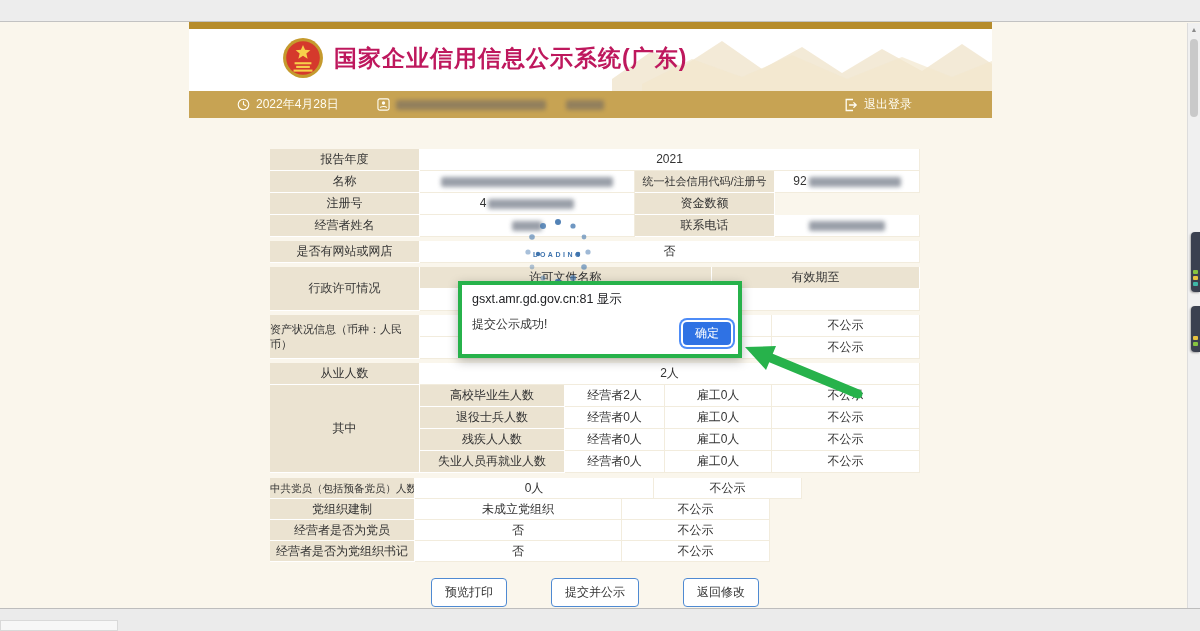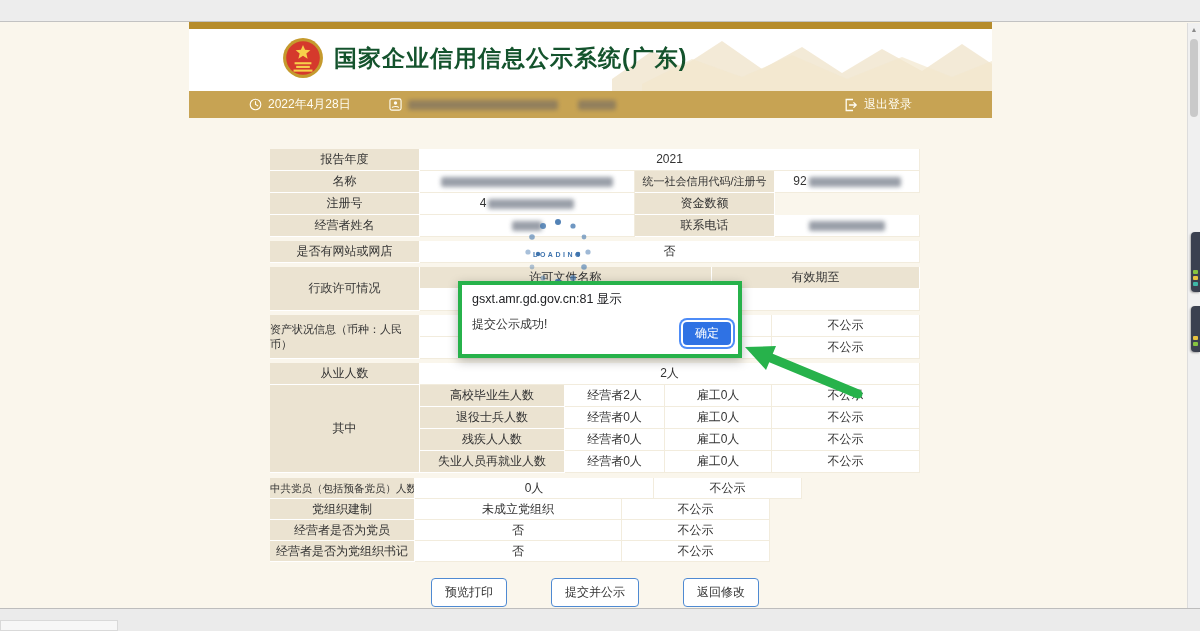--- a/index.html
+++ b/index.html
@@ -13,24 +13,24 @@
   .status-bubble{position:absolute;left:0;top:620px;width:118px;height:11px;background:#f7f7f7;border:1px solid #d9d9d9;box-sizing:border-box;}
 
   
   .page{position:absolute;left:0;top:22px;width:1200px;height:586px;background:#faf6ec;overflow:hidden;}
 
   .content{position:absolute;left:189px;top:0;width:803px;}
   .goldline{height:7px;background:#b68c2b;}
   .banner{position:relative;height:62px;background:#ffffff;overflow:hidden;}
   .mountains{position:absolute;right:0;top:0;height:62px;}
   .brand{position:absolute;left:93px;top:8px;display:flex;align-items:center;gap:10px;}
-  .brand-text .cn{font-size:23px;font-weight:bold;color:#14532d;letter-spacing:1px;line-height:26px;}
+  .brand-text .cn{font-size:23px;font-weight:bold;color:#be185d;letter-spacing:1px;line-height:26px;}
   .brand-text .en{font-size:10px;color:#b08e45;line-height:13px;}
 
-  .navbar{height:27px;background:#c7a353;display:flex;align-items:center;color:#fffdf3;font-size:12px;padding-left:60px;box-sizing:border-box;}
+  .navbar{height:27px;background:#c7a353;display:flex;align-items:center;color:#fffdf3;font-size:12px;padding-left:48px;box-sizing:border-box;}
   .nav-item{display:flex;align-items:center;gap:6px;}
   .nav-sep{width:38px;}
   .logout{margin-left:auto;margin-right:80px;display:flex;align-items:center;gap:6px;cursor:pointer;}
 
   
   .redact{display:inline-block;height:10px;border-radius:2px;background:#79808d;filter:blur(2px);opacity:.75;vertical-align:middle;}
   .redact.gold{background:#8a7a5e;opacity:.85;}
 
   
   .report{position:absolute;left:270px;top:115px;width:650px;font-size:12px;color:#333;}

